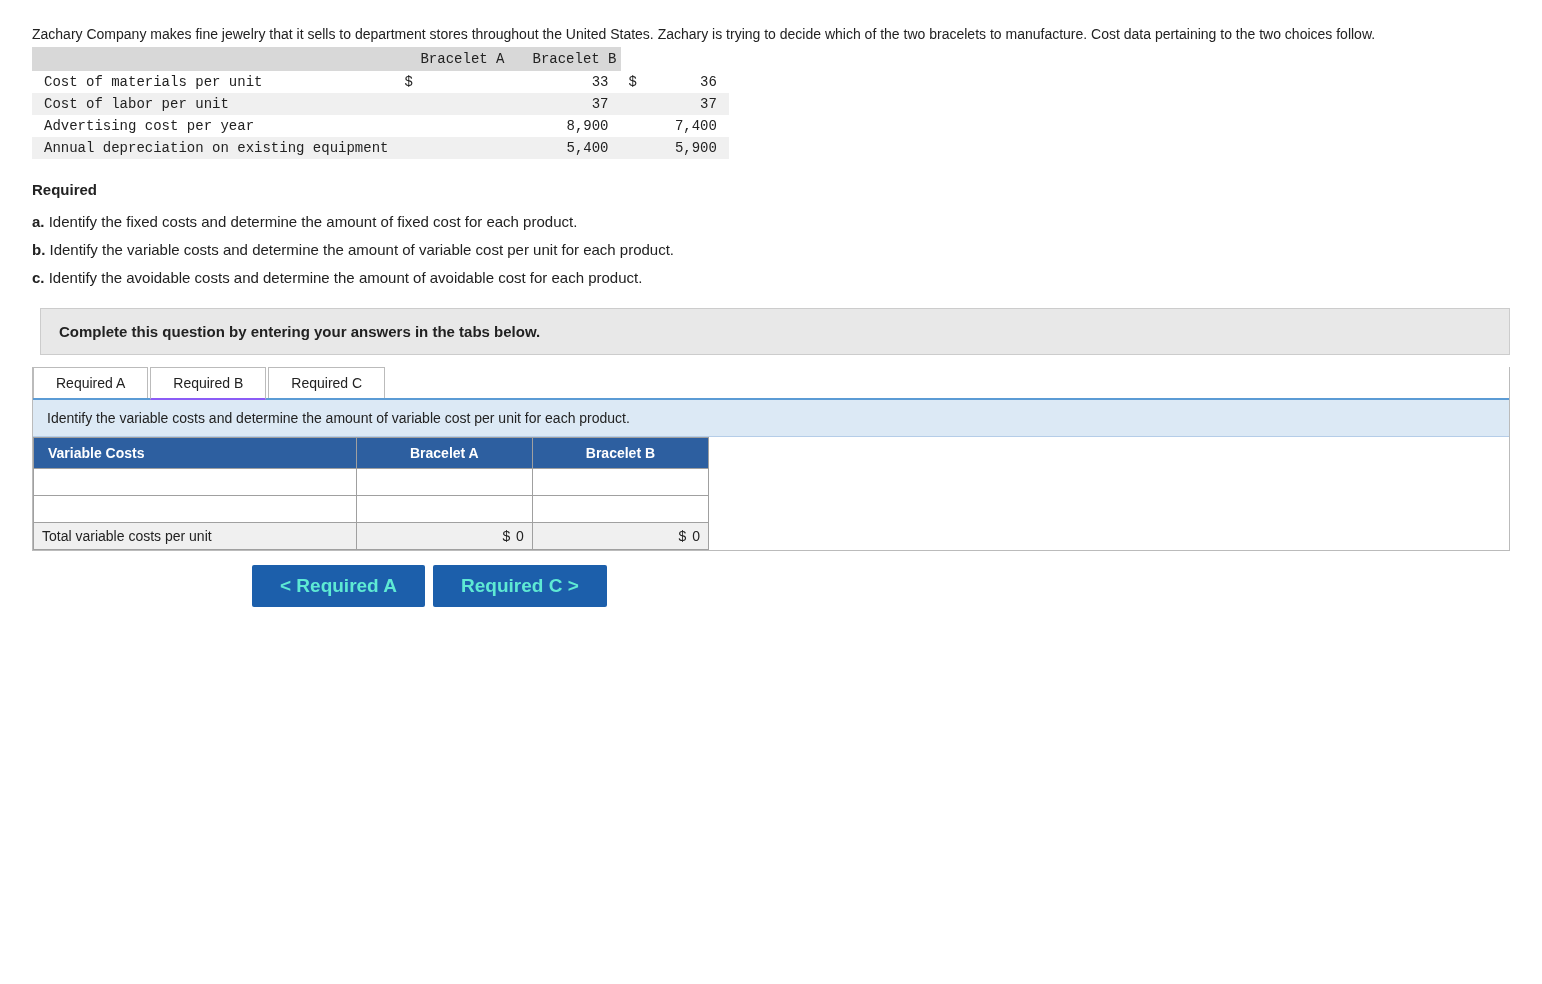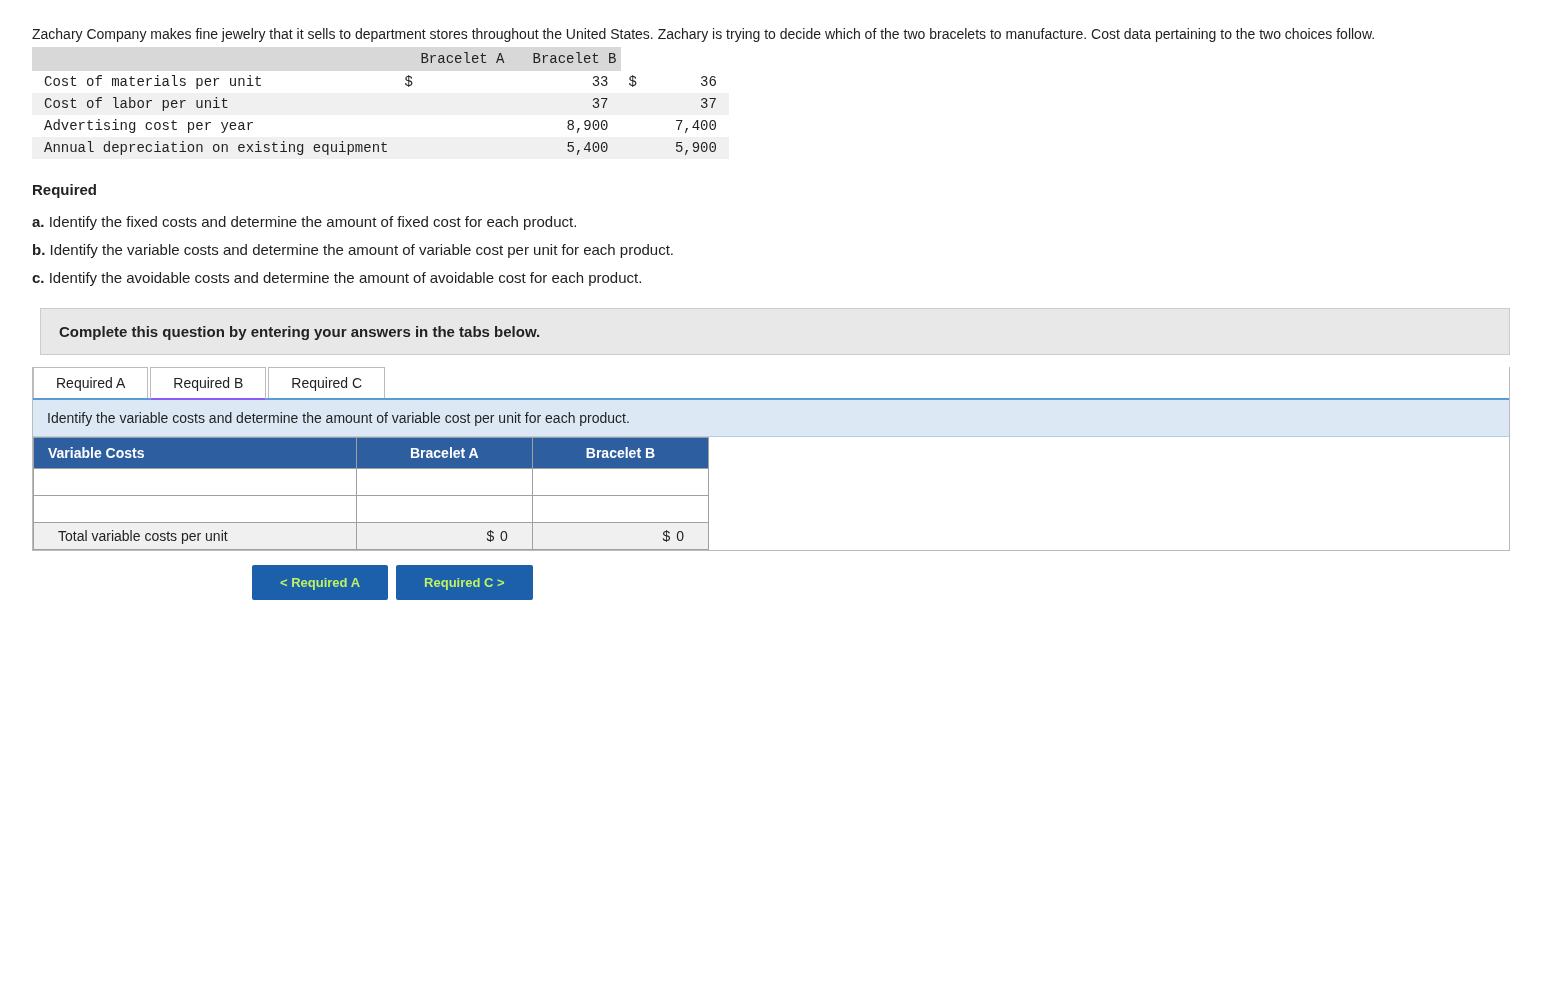--- a/index.html
+++ b/index.html
@@ -122,21 +122,21 @@
       padding: 7px 14px;
       text-align: left;
       font-weight: bold;
       border: 1px solid #a0a0a0;
     }
     .answer-table th.center {
       text-align: center;
     }
     .answer-table td {
       border: 1px solid #a0a0a0;
-      padding: 5px 24px;
+      padding: 5px 8px;
       vertical-align: middle;
     }
     .answer-table td.label-cell {
       background: #fff;
       width: 220px;
     }
     .answer-table td.input-cell {
       background: #fff;
       width: 120px;
       text-align: right;
@@ -166,24 +166,24 @@
     }
     .nav-buttons {
       display: flex;
       flex-direction: row;
       gap: 8px;
       margin-top: 14px;
       margin-left: 220px;
     }
     .nav-btn {
       background: #1c5fab;
-      color: #bef264;
+      color: #5eead4;
       border: none;
       padding: 10px 28px;
-      font-size: 13px;
+      font-size: 19px;
       font-weight: bold;
       cursor: pointer;
       border-radius: 2px;
     }
     .tab-panel {
       padding: 0;
     }
   </style>
 </head>
 <body>

